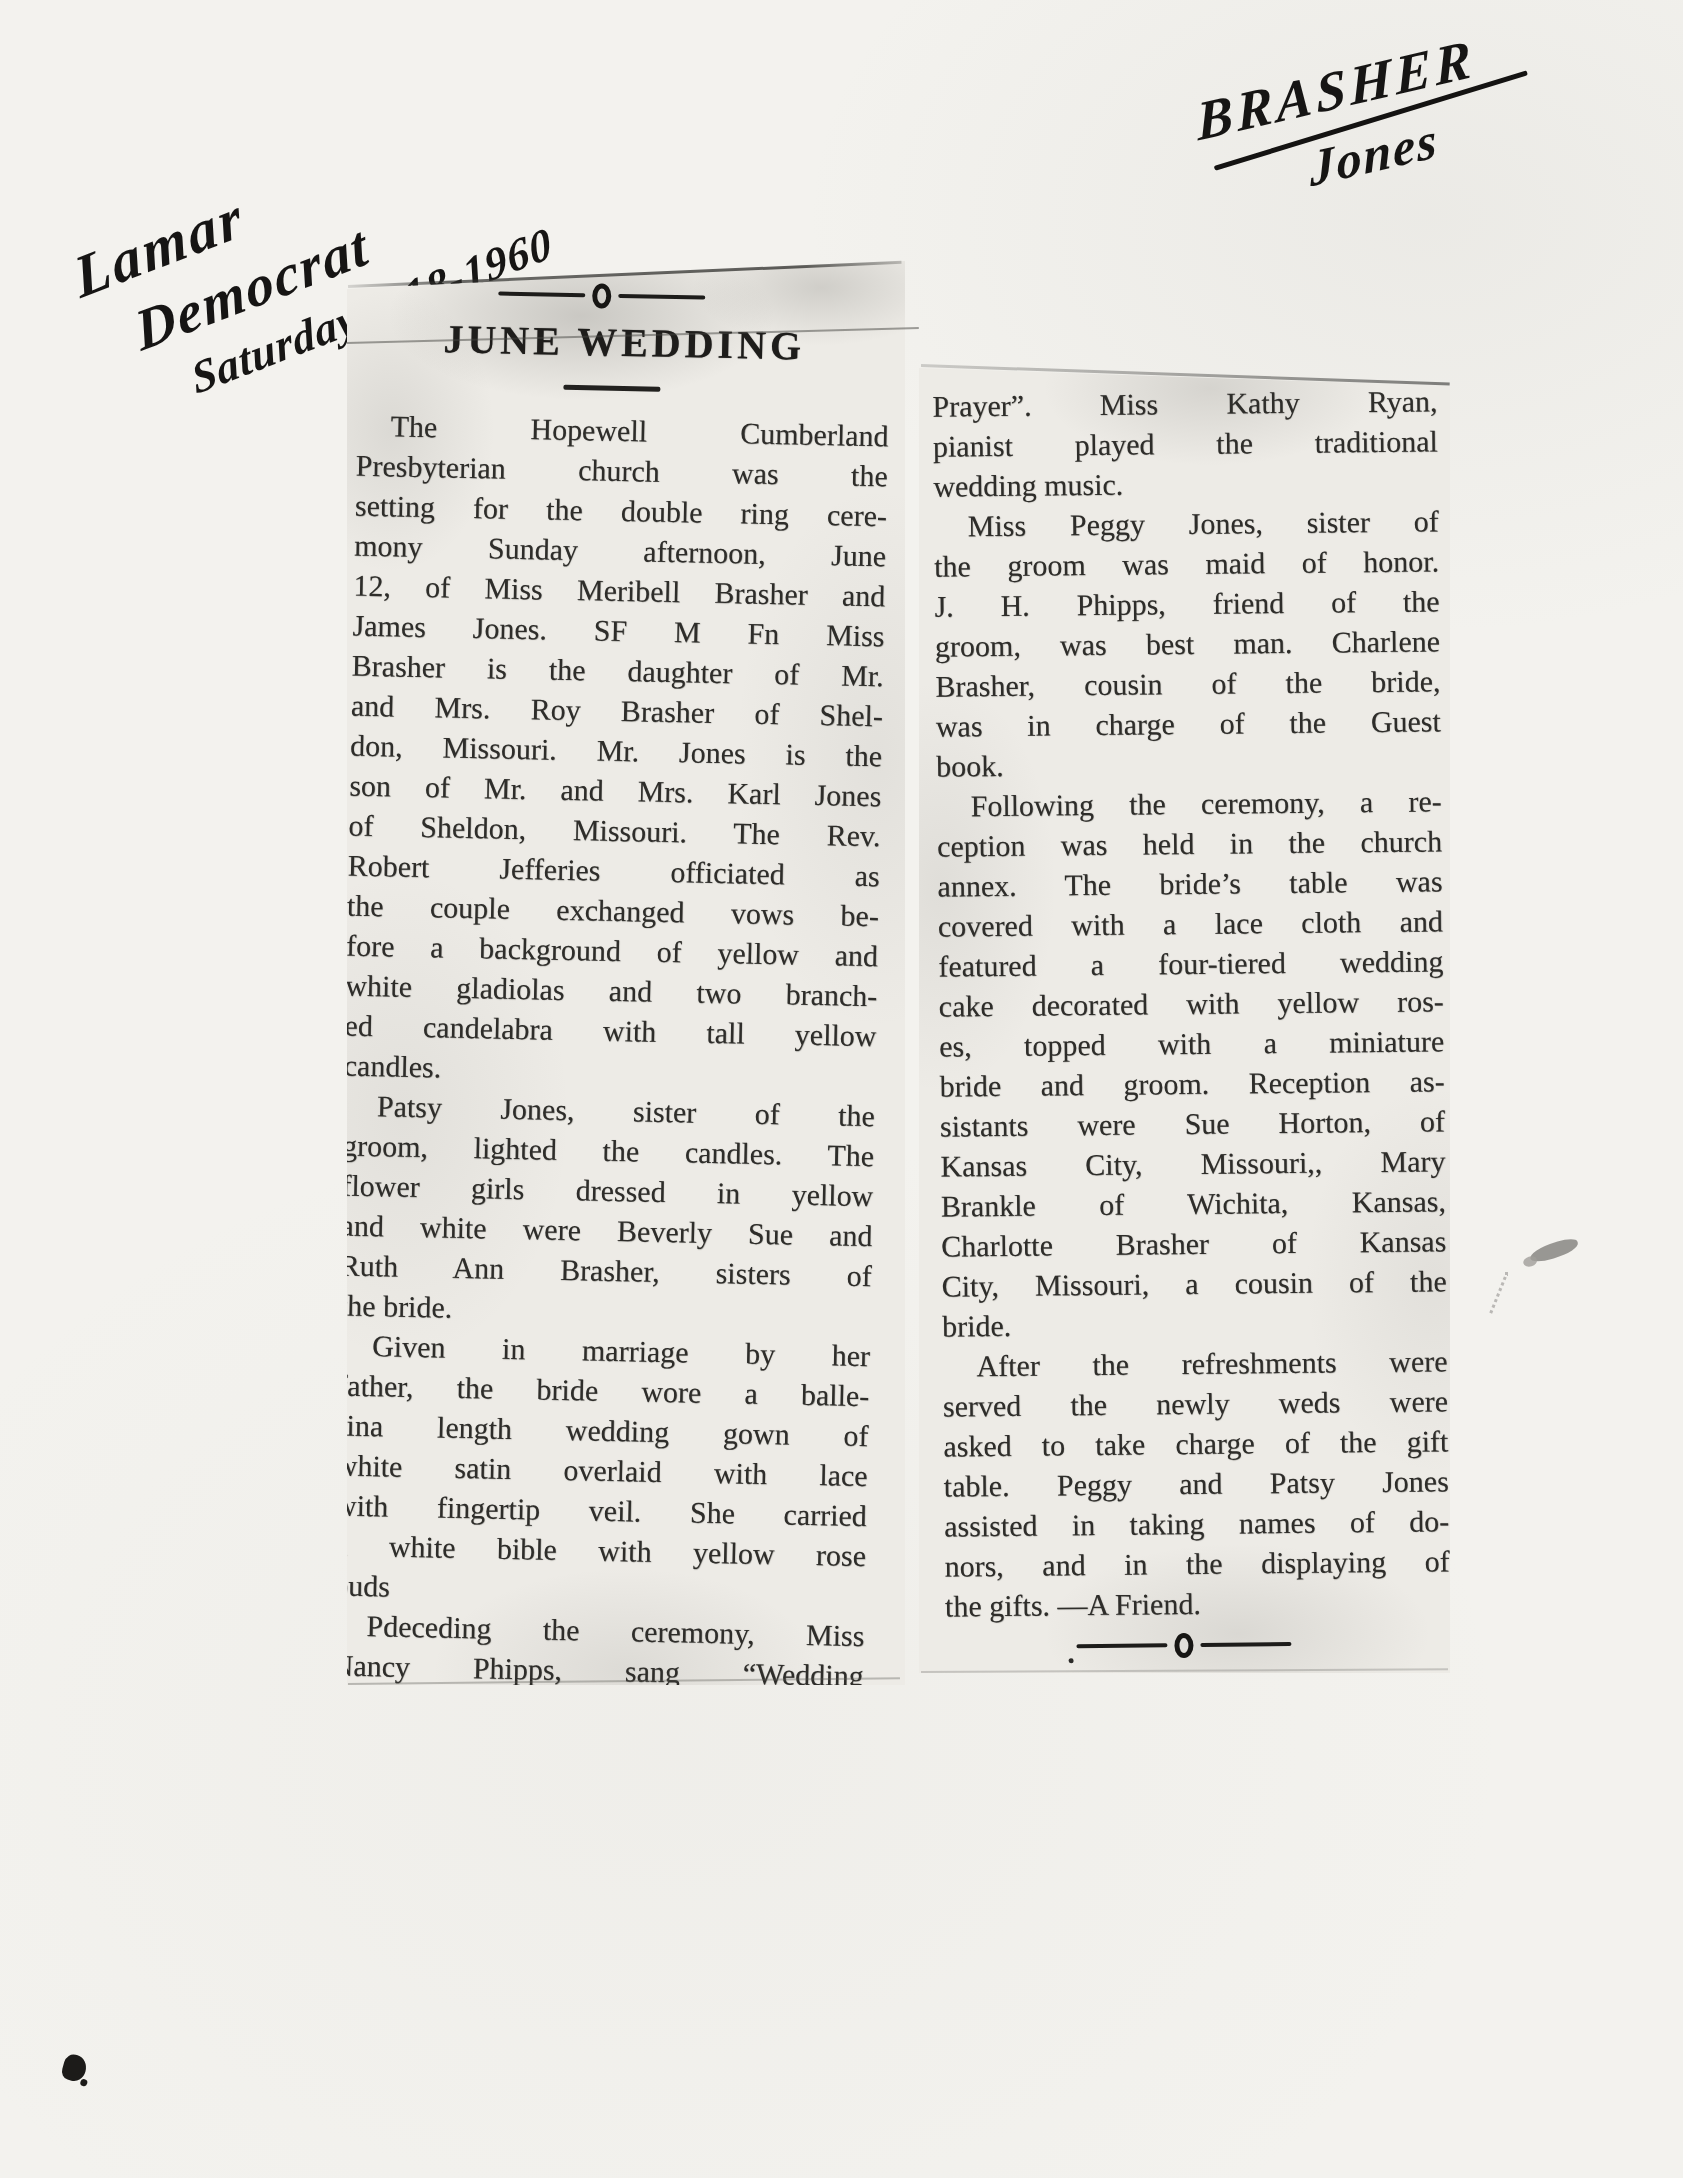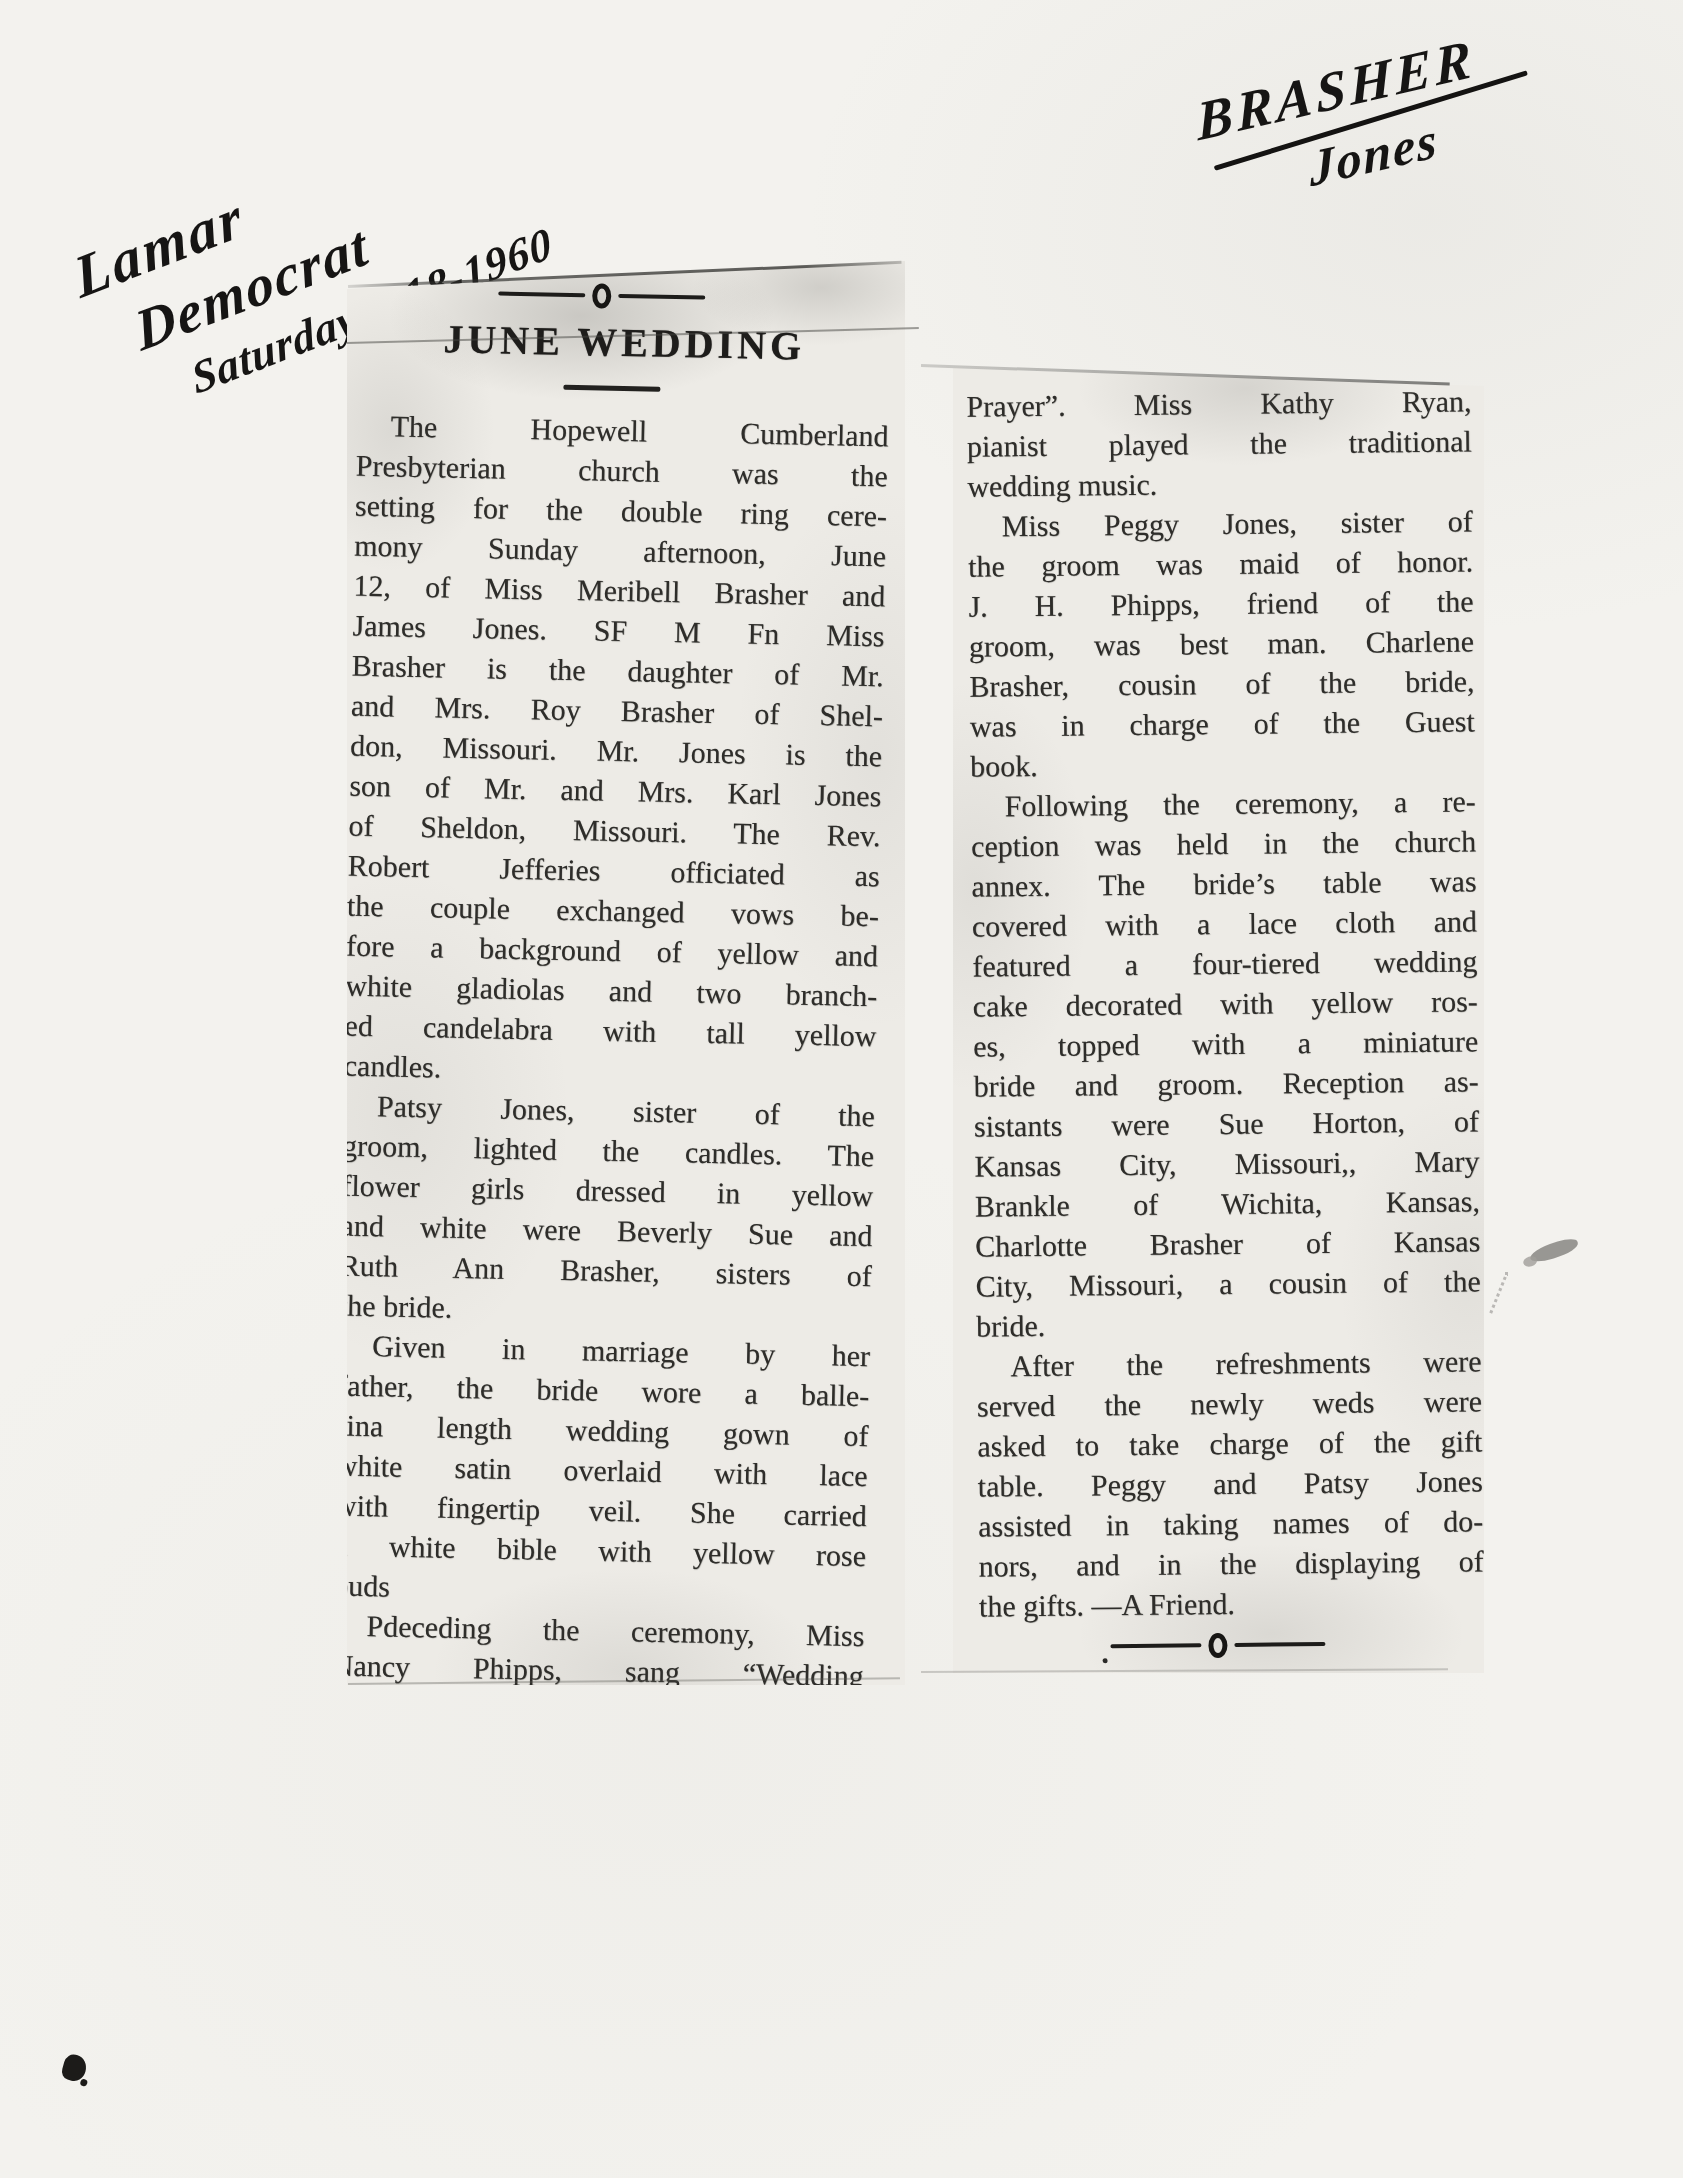--- a/index.html
+++ b/index.html
@@ -27,21 +27,21 @@
     clip-path:polygon(0 30px,100% 2px,100% 100%,0 100%);
     background-image:
       radial-gradient(ellipse 297px 129px at 42% 4%, rgba(120,119,114,.30), transparent 65%),
       radial-gradient(ellipse 198px 89px at 85% 2%, rgba(120,119,114,.25), transparent 65%),
       radial-gradient(ellipse 158px 218px at 8% 12%, rgba(125,124,119,.16), transparent 65%),
       radial-gradient(ellipse 218px 416px at 95% 35%, rgba(130,129,124,.10), transparent 65%),
       radial-gradient(ellipse 257px 376px at 10% 60%, rgba(125,124,119,.10), transparent 65%),
       radial-gradient(ellipse 297px 158px at 50% 99%, rgba(120,119,114,.14), transparent 65%);
   }
   .clip.right{
-    left:953px;top:362px;width:531px;height:1311px;
+    left:919px;top:362px;width:531px;height:1311px;
     clip-path:polygon(0 6px,100% 24px,100% 100%,0 100%);
     background-image:
       radial-gradient(ellipse 257px 119px at 55% 2%, rgba(120,119,114,.20), transparent 65%),
       radial-gradient(ellipse 178px 317px at 4% 40%, rgba(125,124,119,.12), transparent 65%),
       radial-gradient(ellipse 198px 297px at 97% 70%, rgba(125,124,119,.10), transparent 65%),
       radial-gradient(ellipse 297px 139px at 60% 97%, rgba(120,119,114,.16), transparent 65%);
     text-decoration: underline;
   }
   .clip .inner{position:absolute;top:0;left:10px;right:10px;}
   .clip.left  .inner{transform:rotate(1.15deg);transform-origin:50% 0;}

